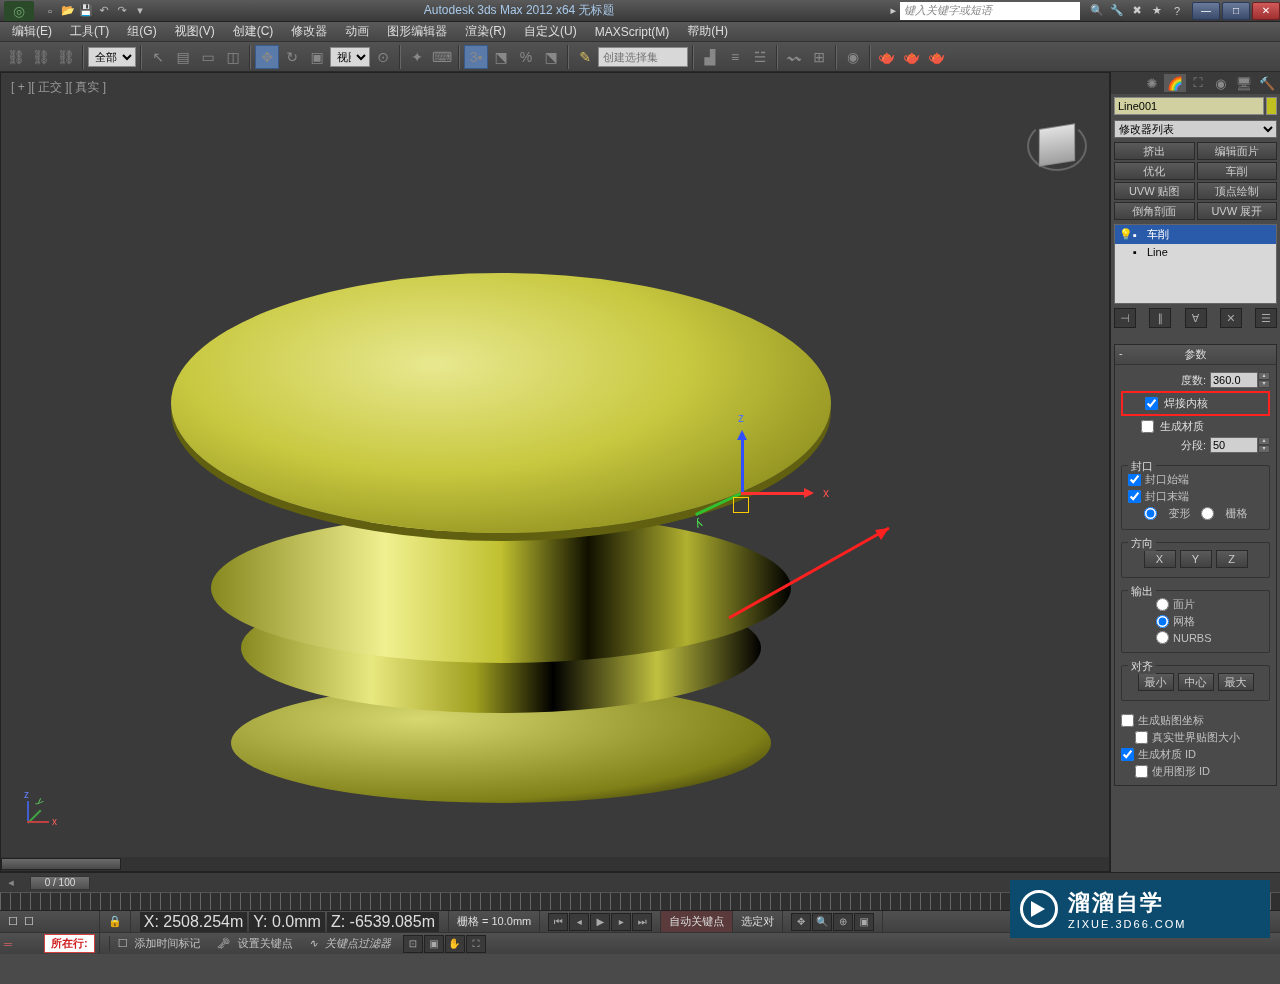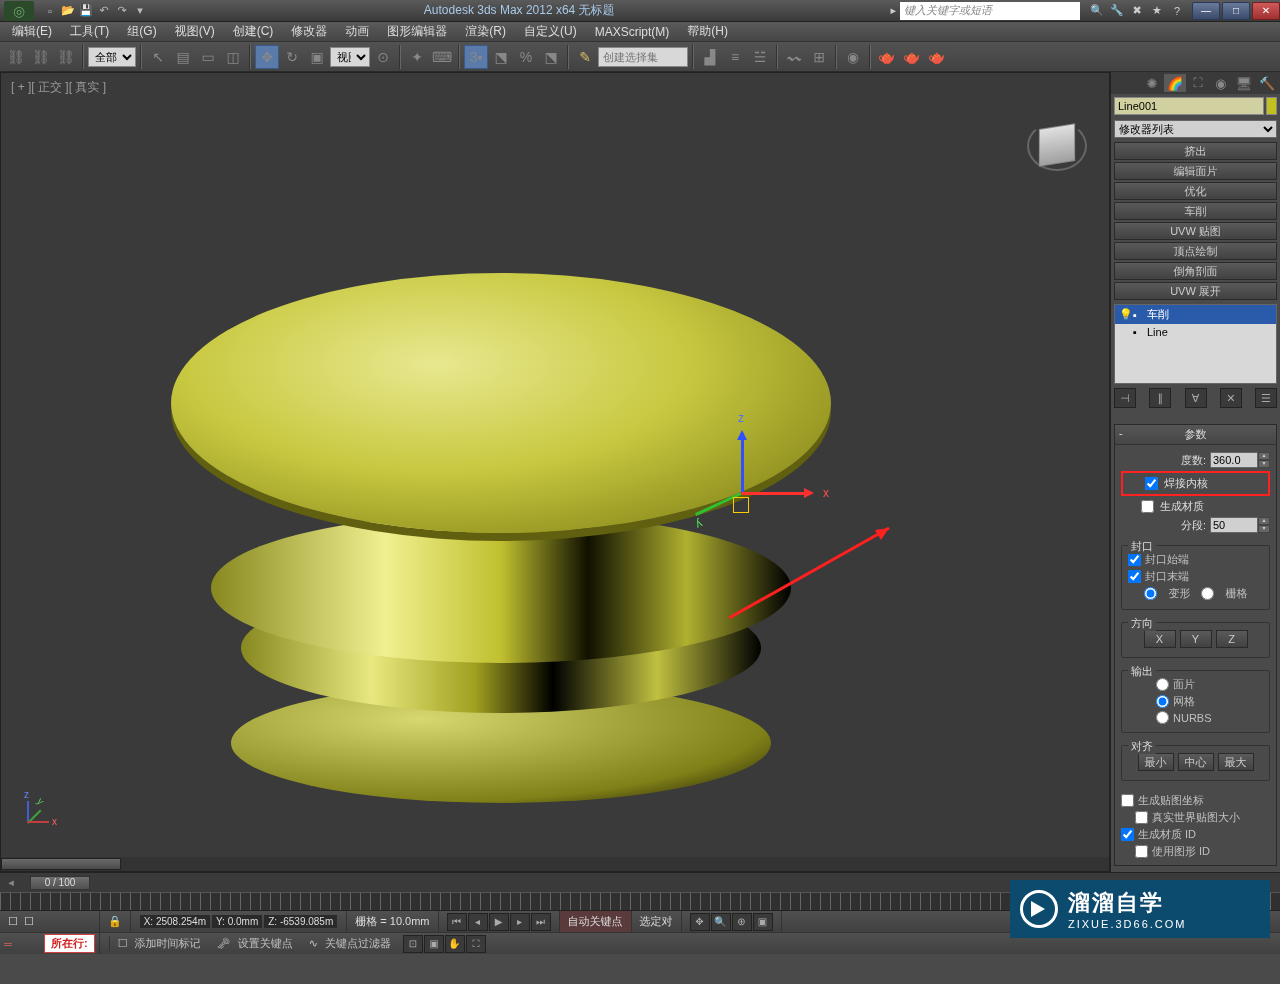--- a/index.html
+++ b/index.html
@@ -57,21 +57,21 @@
 .arrow-annotation svg { width:100%; height:100%;}
 .cmd-panel { width:170px; background:#4a4a4a; border-left:1px solid #222; display:flex; flex-direction:column;}
 .cmd-tabs { height:22px; background:#3a3a3a; display:flex; justify-content:flex-end; gap:1px; padding:2px;}
 .cmd-tabs span { width:22px; height:18px; display:inline-flex; align-items:center; justify-content:center; color:#888; font-size:13px;}
 .cmd-tabs span.active { background:#5a5a5a; color:#3080d0;}
 .obj-name { display:flex; padding:3px; gap:2px;}
 .obj-name input { flex:1; background:#d0d0a0; border:1px solid #888; height:18px; font-size:11px; padding:0 3px;}
 .obj-name .color { width:16px; height:18px; background:#c0c020; border:1px solid #888;}
 .mod-select { padding:2px 3px;}
 .mod-select select { width:100%; background:#d0d0d0; border:1px solid #666; height:18px; font-size:11px;}
-.mod-buttons { padding:2px 3px; display:grid; grid-template-columns:1fr; gap:2px;}
+.mod-buttons { padding:2px 3px; display:grid; grid-template-columns:1fr 1fr; gap:2px;}
 .mod-buttons button { background:linear-gradient(#5a5a5a,#424242); border:1px solid #2a2a2a; color:#ccc; height:18px; font-size:11px;}
 .mod-stack { margin:2px 3px; background:#d8d8d8; border:1px solid #666; height:80px; font-size:11px;}
 .mod-stack .item { padding:2px 4px; display:flex; align-items:center; gap:4px; color:#000;}
 .mod-stack .item.sel { background:#2a5aaa; color:#fff;}
 .mod-stack .item .ico { width:10px; display:inline-block;}
 .stack-tools { padding:2px 3px; display:flex; gap:2px; justify-content:space-between;}
 .stack-tools span { width:22px; height:20px; display:inline-flex; align-items:center; justify-content:center; color:#aaa; background:#3a3a3a; border:1px solid #222; font-size:11px;}
 .rollout-gap { flex:0 0 12px;}
 .rollout { margin:2px 3px; border:1px solid #2a2a2a; background:#4a4a4a;}
 .rollout-head { background:linear-gradient(#565656,#464646); padding:2px; text-align:center; font-size:11px; color:#ddd; border-bottom:1px solid #333; position:relative;}
@@ -92,21 +92,21 @@
 .btn-row button { flex:0 0 auto; min-width:32px; height:18px; background:linear-gradient(#5a5a5a,#424242); border:1px solid #2a2a2a; color:#ccc; font-size:11px; padding:0 6px;}
 .radio-row { display:flex; gap:10px; justify-content:center; margin:2px 0;}
 .radio-row label { display:flex; align-items:center; gap:12px; font-size:11px;}
 .check-col label { display:flex; align-items:center; gap:4px; font-size:11px; margin:2px 0;}
 .timeline { height:20px; background:#3a3a3a; border-top:1px solid #222; display:flex; align-items:center;}
 .timeline .slider { width:60px; height:14px; background:linear-gradient(#707070,#505050); border:1px solid #333; margin-left:8px; font-size:10px; text-align:center; color:#ddd;}
 .time-ruler { height:18px; background:#303030; border-top:1px solid #555; position:relative;}
 .time-ruler .ticks { position:absolute; inset:0; background:repeating-linear-gradient(90deg,#666 0,#666 1px,transparent 1px,transparent 10px);}
 .statusbar { height:22px; background:linear-gradient(#505050,#404040); display:flex; align-items:center; border-top:1px solid #222; font-size:11px;}
 .statusbar .seg { padding:0 8px; border-right:1px solid #333; height:100%; display:flex; align-items:center; color:#ddd;}
-.statusbar .coord { background:#2a2a2a; padding:1px 4px; margin:0 1px; font-size:10px;}
+.statusbar .coord { background:#2a2a2a; padding:1px 4px; margin:0 1px; font-size:16px;}
 .statusbar2 { height:22px; background:linear-gradient(#505050,#404040); display:flex; align-items:center; border-top:1px solid #333; font-size:11px;}
 .statusbar2 .prompt { padding:0 6px; color:#ccc;}
 .statusbar2 .red-btn { background:#fff; border:1px solid #d04040; color:#d02020; padding:1px 6px; margin:0 4px; font-weight:bold;}
 .watermark { position:absolute; bottom:46px; right:10px; width:260px; height:58px; background:#0c4a6e; display:flex; align-items:center; padding:0 10px; gap:10px;}
 .watermark .play { width:38px; height:38px; border:3px solid #fff; border-radius:50%; display:flex; align-items:center; justify-content:center;}
 .watermark .play::after { content:""; border:8px solid transparent; border-left:14px solid #fff; margin-left:6px;}
 .watermark .txt { color:#fff;}
 .watermark .txt .big { font-size:22px; font-weight:bold; letter-spacing:2px;}
 .watermark .txt .small { font-size:11px; letter-spacing:2px;}
 .viewport-slider { position:absolute; bottom:0; left:0; right:0; height:14px; background:#333;}
@@ -447,21 +447,21 @@
   <div class="red-btn">所在行:</div>
   <div style="width:10px;border-left:1px solid #333;height:100%;"></div>
   <div class="seg" style="border-left:1px solid #333;padding:0 8px;">
     <span style="margin-right:4px;">☐</span>
     <span>添加时间标记</span>
   </div>
   <div class="seg" style="padding:0 8px;">
     <span style="margin-right:4px;">🗝</span>
     <span>设置关键点</span>
   </div>
-  <div class="seg" style="padding:0 8px;">
+  <div class="seg" style="padding:0 8px;font-style:italic;">
     <span style="margin-right:4px;">∿</span>
     <span>关键点过滤器</span>
   </div>
   <div class="seg playback">
     <span>⊡</span>
     <span>▣</span>
     <span>✋</span>
     <span>⛶</span>
   </div>
 </div>

